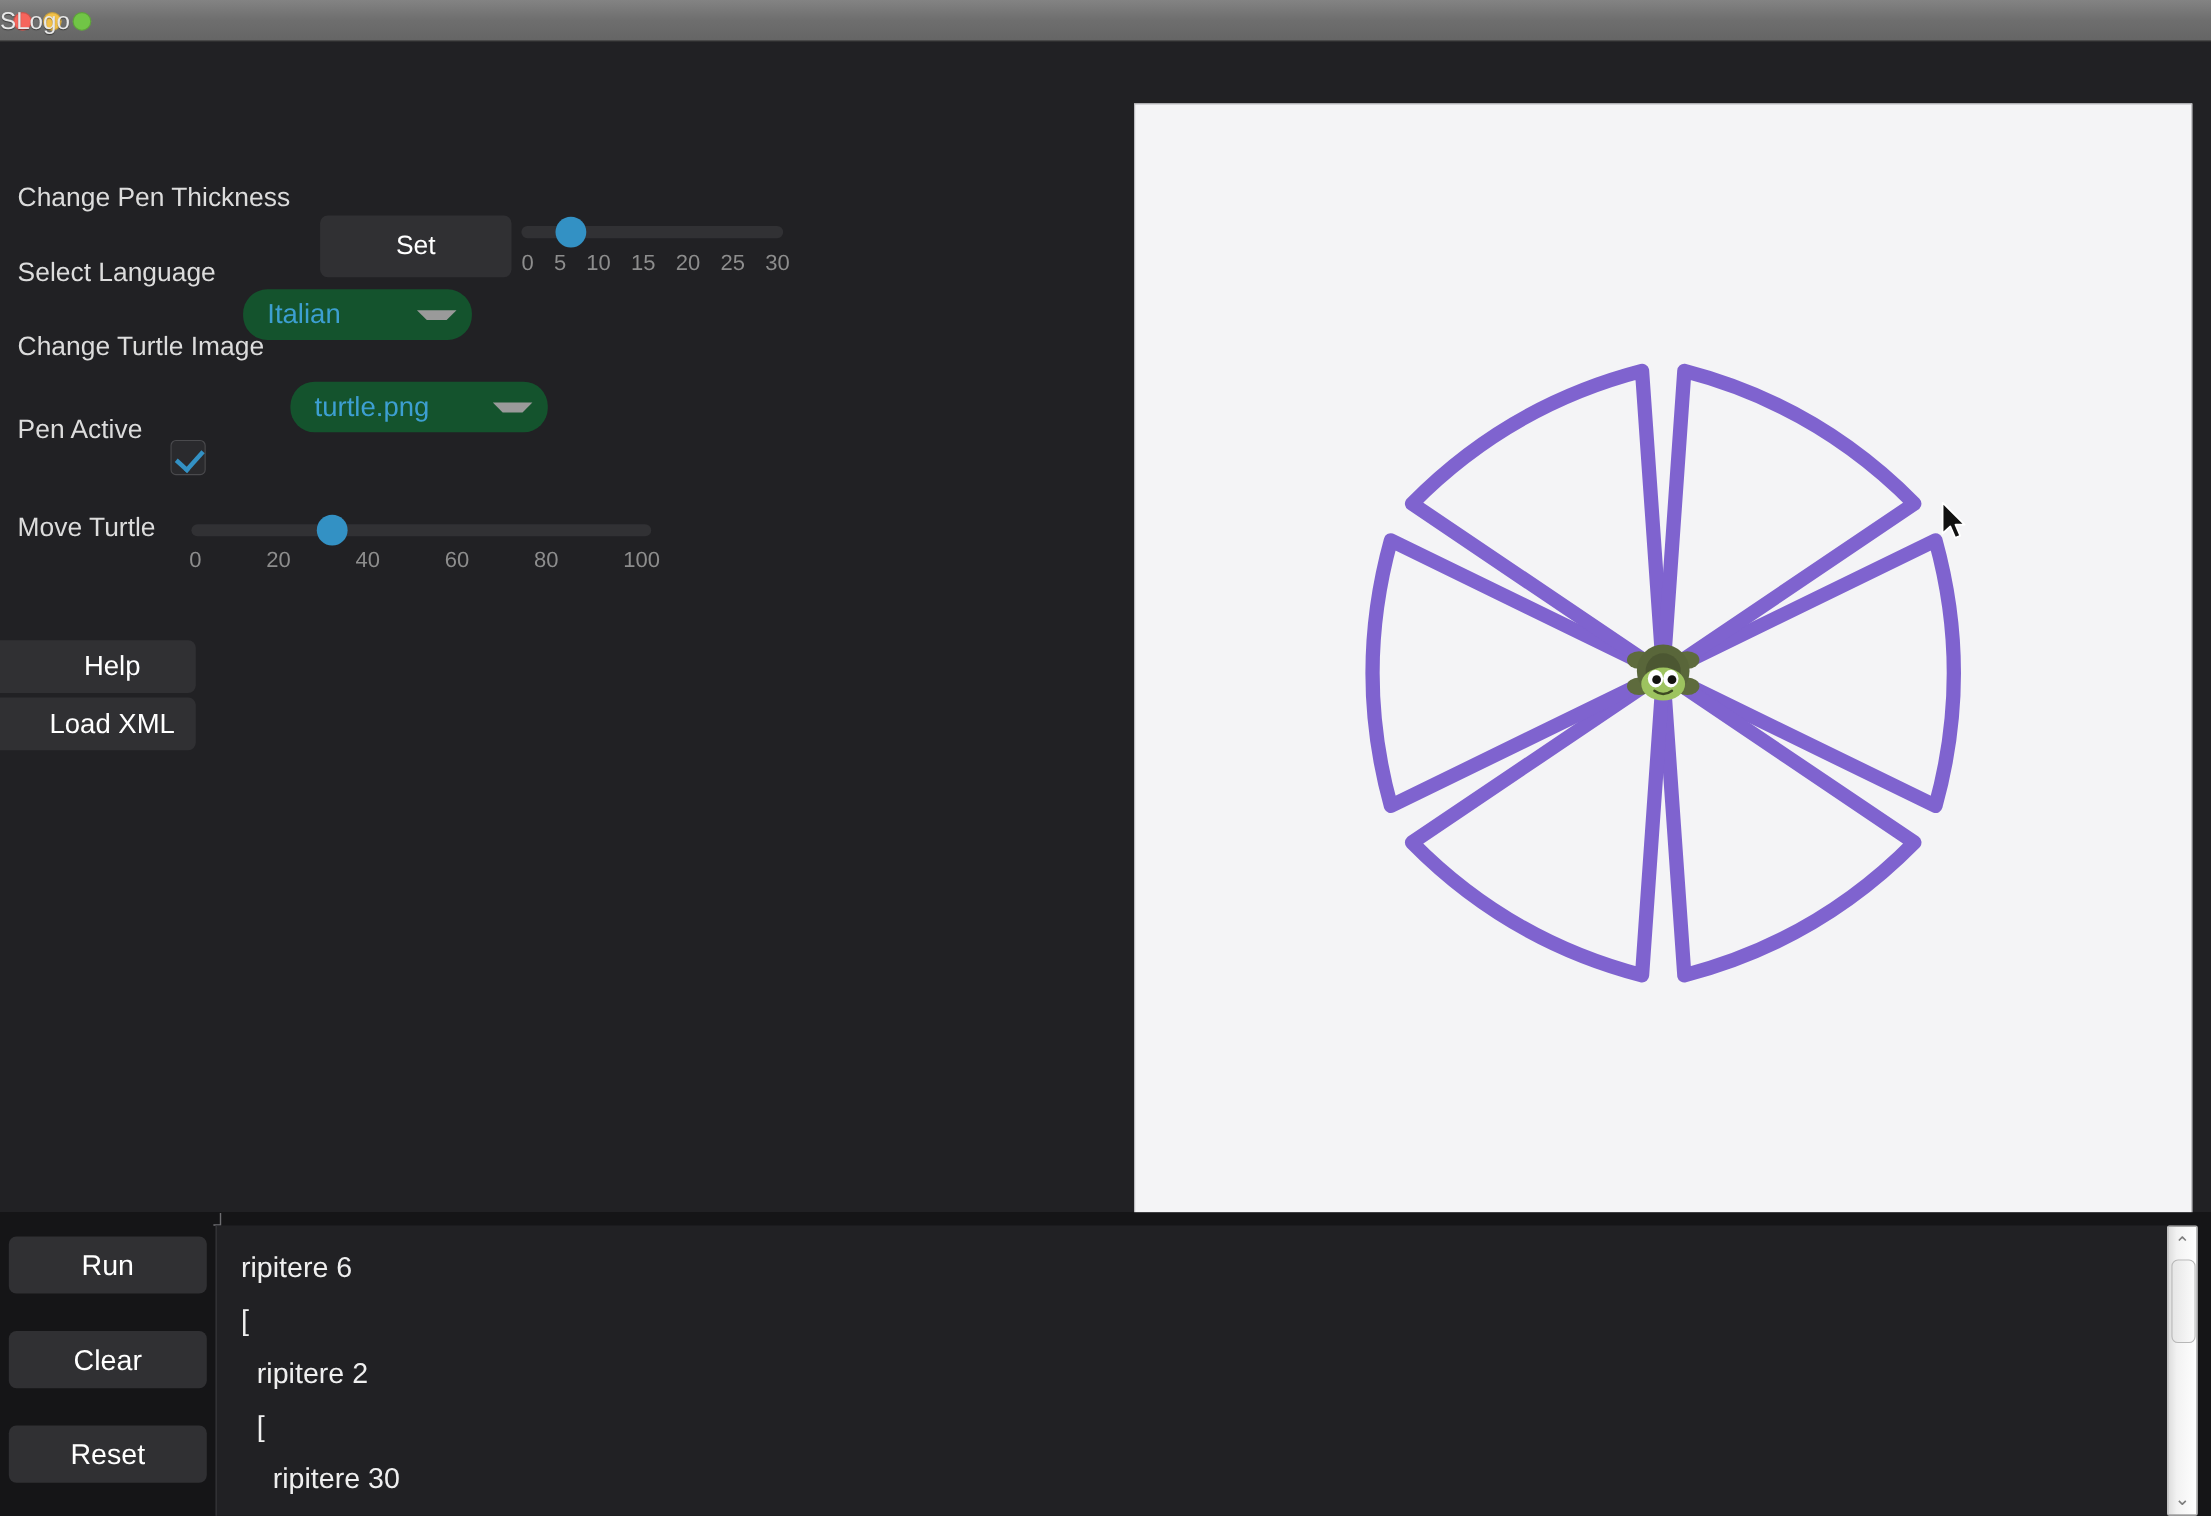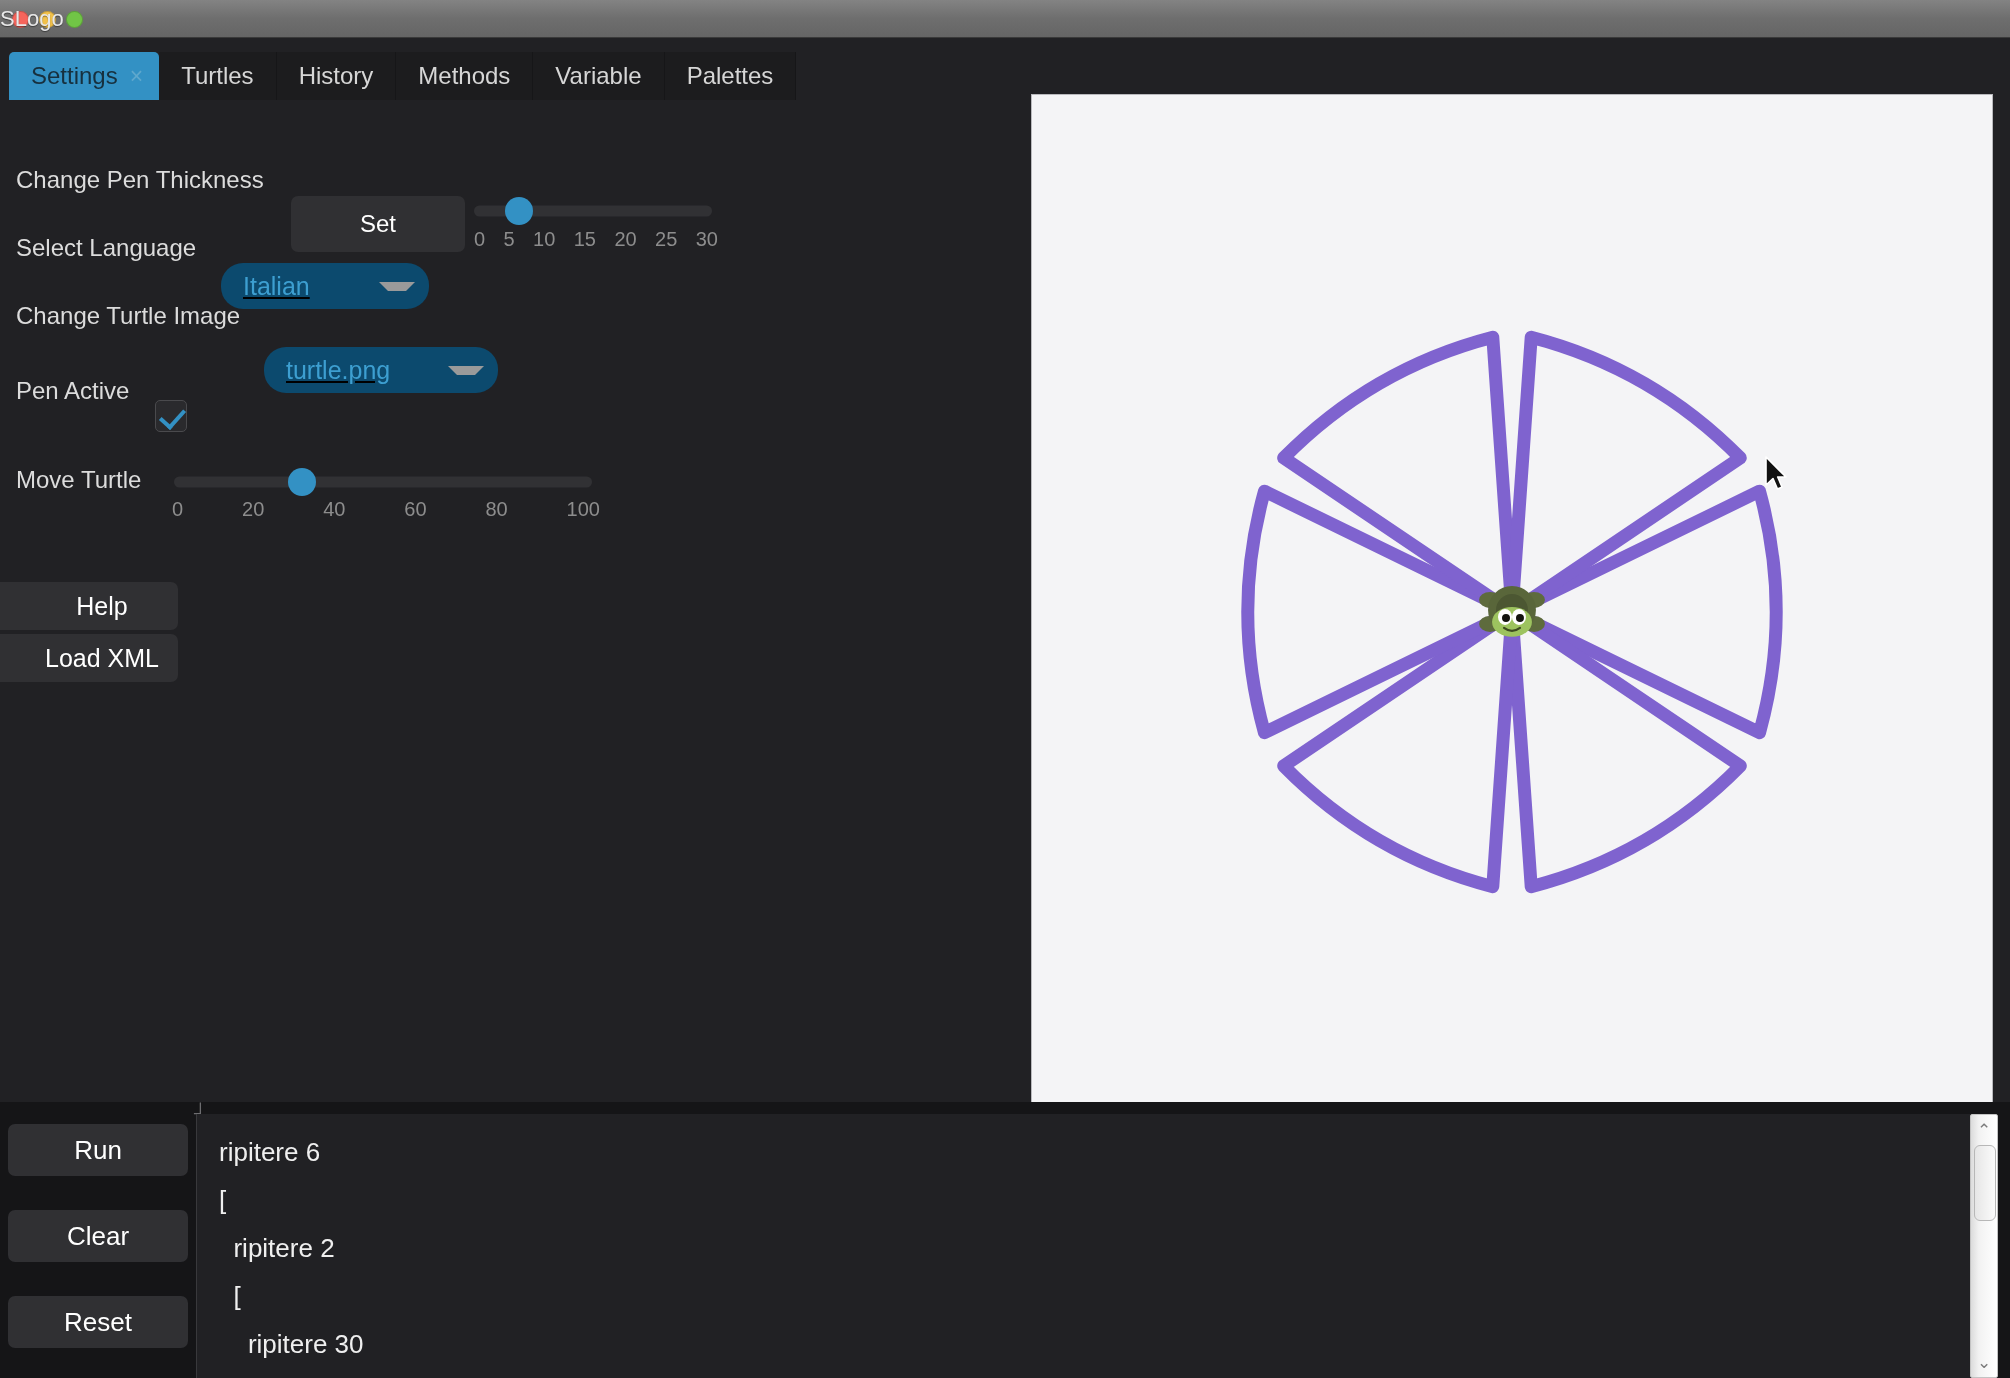--- a/index.html
+++ b/index.html
@@ -84,27 +84,26 @@
   .ctl-button {
     background: #303033;
     color: #ffffff;
     font-size: 24px;
     border: none; border-radius: 7px;
     display: flex; align-items: center; justify-content: center;
     cursor: default;
   }
 
   .combo {
-    background: #0c4a6e;
+    background: #14532d;
     border: none; border-radius: 22px;
     height: 46px;
     display: flex; align-items: center;
     padding: 0 14px 0 22px;
     cursor: default;
-    text-decoration: underline;
   }
   .combo .combo-val { color: #3d9fd1; font-size: 25px; white-space: nowrap; }
   .combo .caret {
     margin-left: auto; padding-left: 18px;
     width: 0; height: 0;
     border-left: 9px solid transparent;
     border-right: 9px solid transparent;
     border-top: 9px solid #9a9a9a;
   }
 
@@ -236,41 +235,20 @@
   <div id="traffic-lights">
     <span class="light red"></span>
     <span class="light yellow"></span>
     <span class="light green"></span>
   </div>
   <div id="window-title">SLogo</div>
 </div>
 
 <div id="app-body">
 
-  <div id="tab-bar">
-    <div class="tab active">
-      <span>Settings</span>
-      <span class="close-x">×</span>
-    </div>
-    <div class="tab">
-        <span>Turtles</span>
-      </div>
-    <div class="tab">
-        <span>History</span>
-      </div>
-    <div class="tab">
-        <span>Methods</span>
-      </div>
-    <div class="tab">
-        <span>Variable</span>
-      </div>
-    <div class="tab">
-        <span>Palettes</span>
-      </div>
-  </div>
 
   <div id="settings-panel">
 
     <div class="setting-row" style="top:52px;height:56px;">
       <span class="row-label">Change Pen Thickness</span>
     </div>
     <div class="ctl-button" style="position:absolute;left:291px;top:96px;width:174px;height:56px;">Set</div>
     <div class="slider" style="position:absolute;left:474px;top:96px;width:238px;height:30px;">
       <div class="track"></div>
       <div class="thumb" style="left:45px;"></div>

